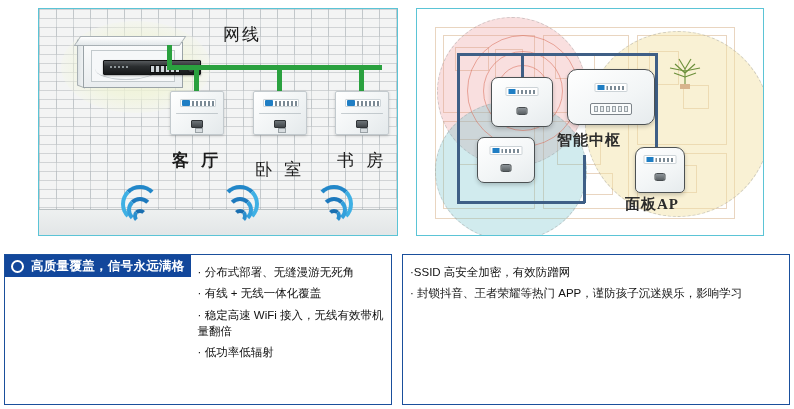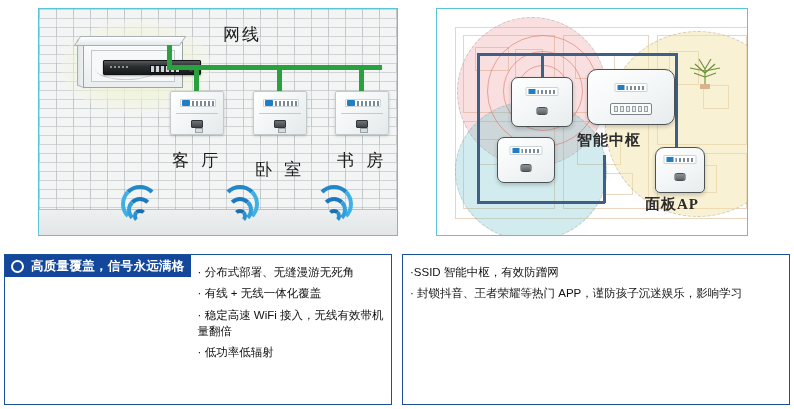--- a/index.html
+++ b/index.html
@@ -13,21 +13,21 @@
 
   
   .diagram {
     position: absolute;
     top: 8px; height: 228px;
     border: 1px solid #5bc4d6;
     background: #ffffff;
     overflow: hidden;
   }
   #diagram-left  { left: 38px;  width: 360px; }
-  #diagram-right { left: 436px; width: 312px; }
+  #diagram-right { left: 416px; width: 348px; }
 
   
   .brickwall {
     position: absolute; inset: 0;
     background-color: #f3f4f4;
     background-image:
       repeating-linear-gradient(to bottom,
         rgba(180,185,188,.55) 0px, rgba(180,185,188,.55) 1px,
         rgba(0,0,0,0) 1px, rgba(0,0,0,0) 9px),
       repeating-linear-gradient(to right,
@@ -320,21 +320,21 @@
     </div>
     <div class="faceplate" style="left:296px; top:82px;">
       <div class="fp-badge">
           <span class="mark"></span>
           <span class="wordmark"></span>
         </div>
       <div class="fp-seam"></div>
       <div class="fp-port"></div>
     </div>
 
-    <div class="room-label" style="left:123px; top:140px;">客 厅</div>
+    <div class="room-label" style="left:123px; top:140px;font-weight:bold;">客 厅</div>
     <div class="room-label" style="left:206px; top:149px;">卧 室</div>
     <div class="room-label" style="left:288px; top:140px;">书 房</div>
 
     <div class="wifi" style="left:78px; top:180px;">
       <span class="a3"></span>
         <span class="a2"></span>
         <span class="a1"></span>
     </div>
     <div class="wifi flip" style="left:178px; top:180px;">
       <span class="a3"></span>
@@ -455,19 +455,19 @@
         <div class="bullet">· 分布式部署、无缝漫游无死角</div>
         <div class="bullet">· 有线 + 无线一体化覆盖</div>
         <div class="bullet">· 稳定高速 WiFi 接入，无线有效带机量翻倍</div>
         <div class="bullet">· 低功率低辐射</div>
       </div>
     </div>
 
 
     <div class="panel">
       <div class="panel-body">
-        <div class="bullet">·SSID 智能中枢，有效防蹭网</div>
+        <div class="bullet">·SSID 高安全加密，有效防蹭网</div>
         <div class="bullet">· 封锁抖音、王者荣耀等热门 APP，谨防孩子沉迷娱乐，影响学习</div>
       </div>
     </div>
 
   </div>
 </div>
 
 </body></html>

